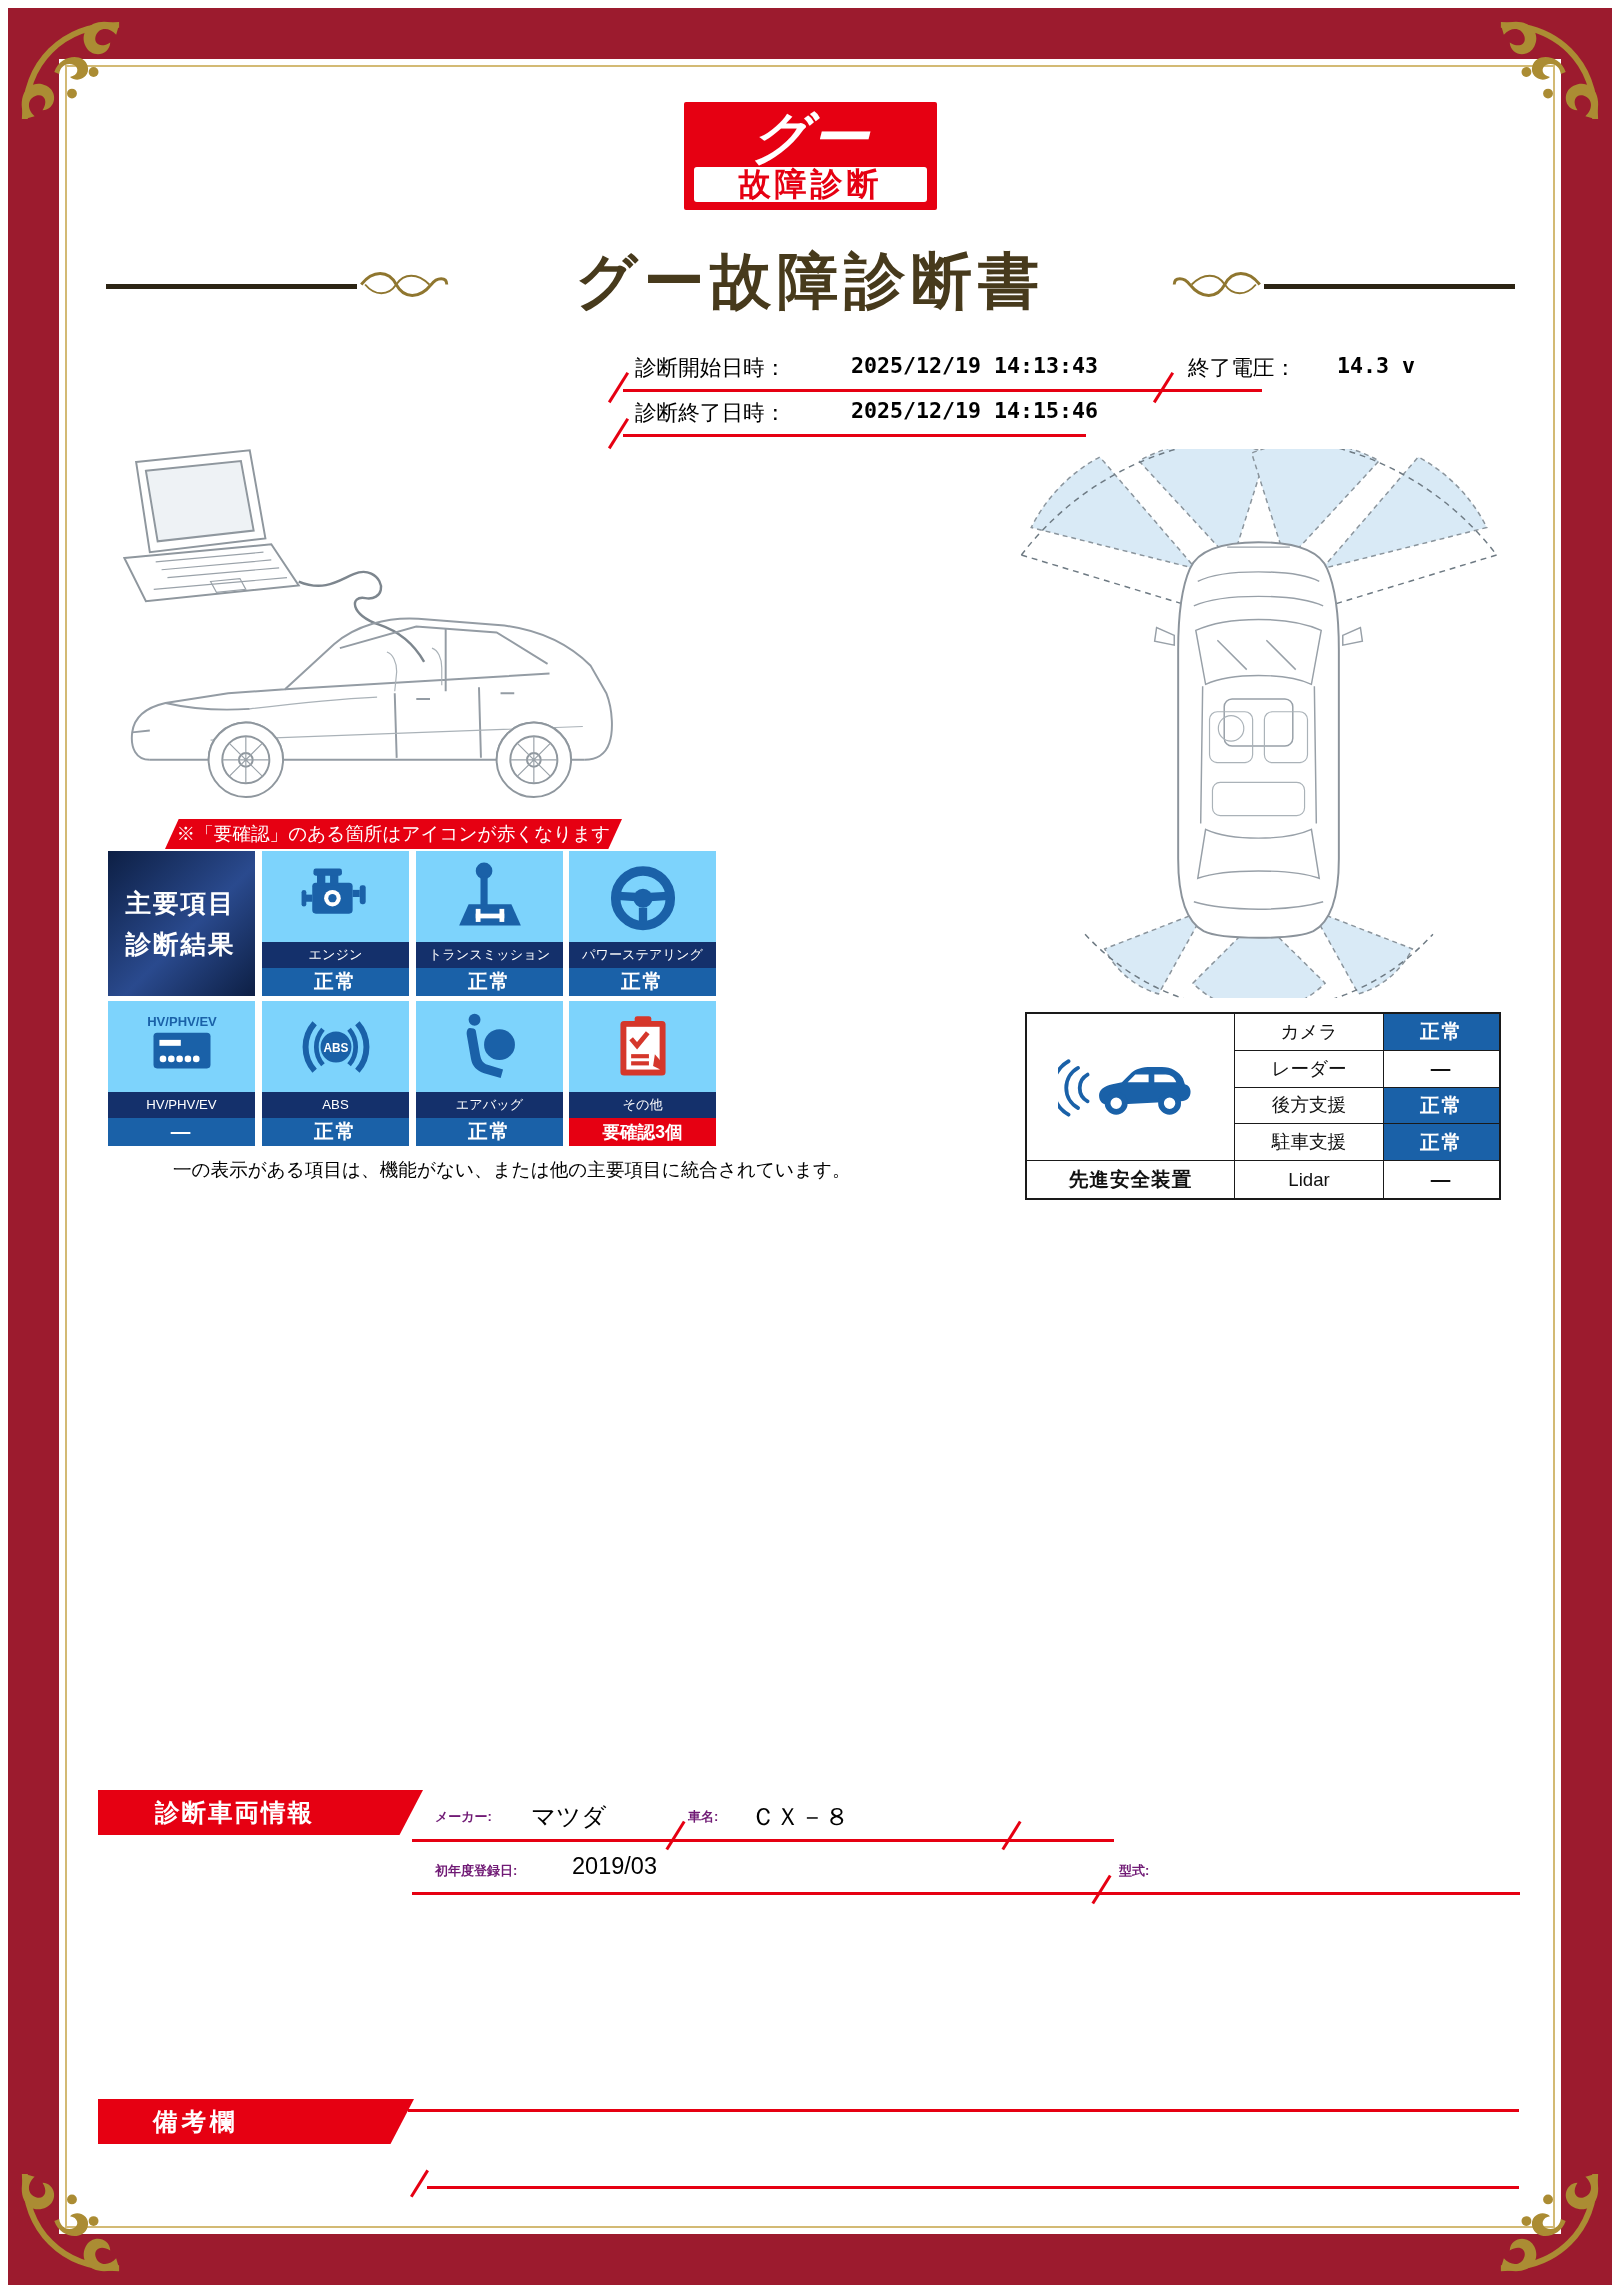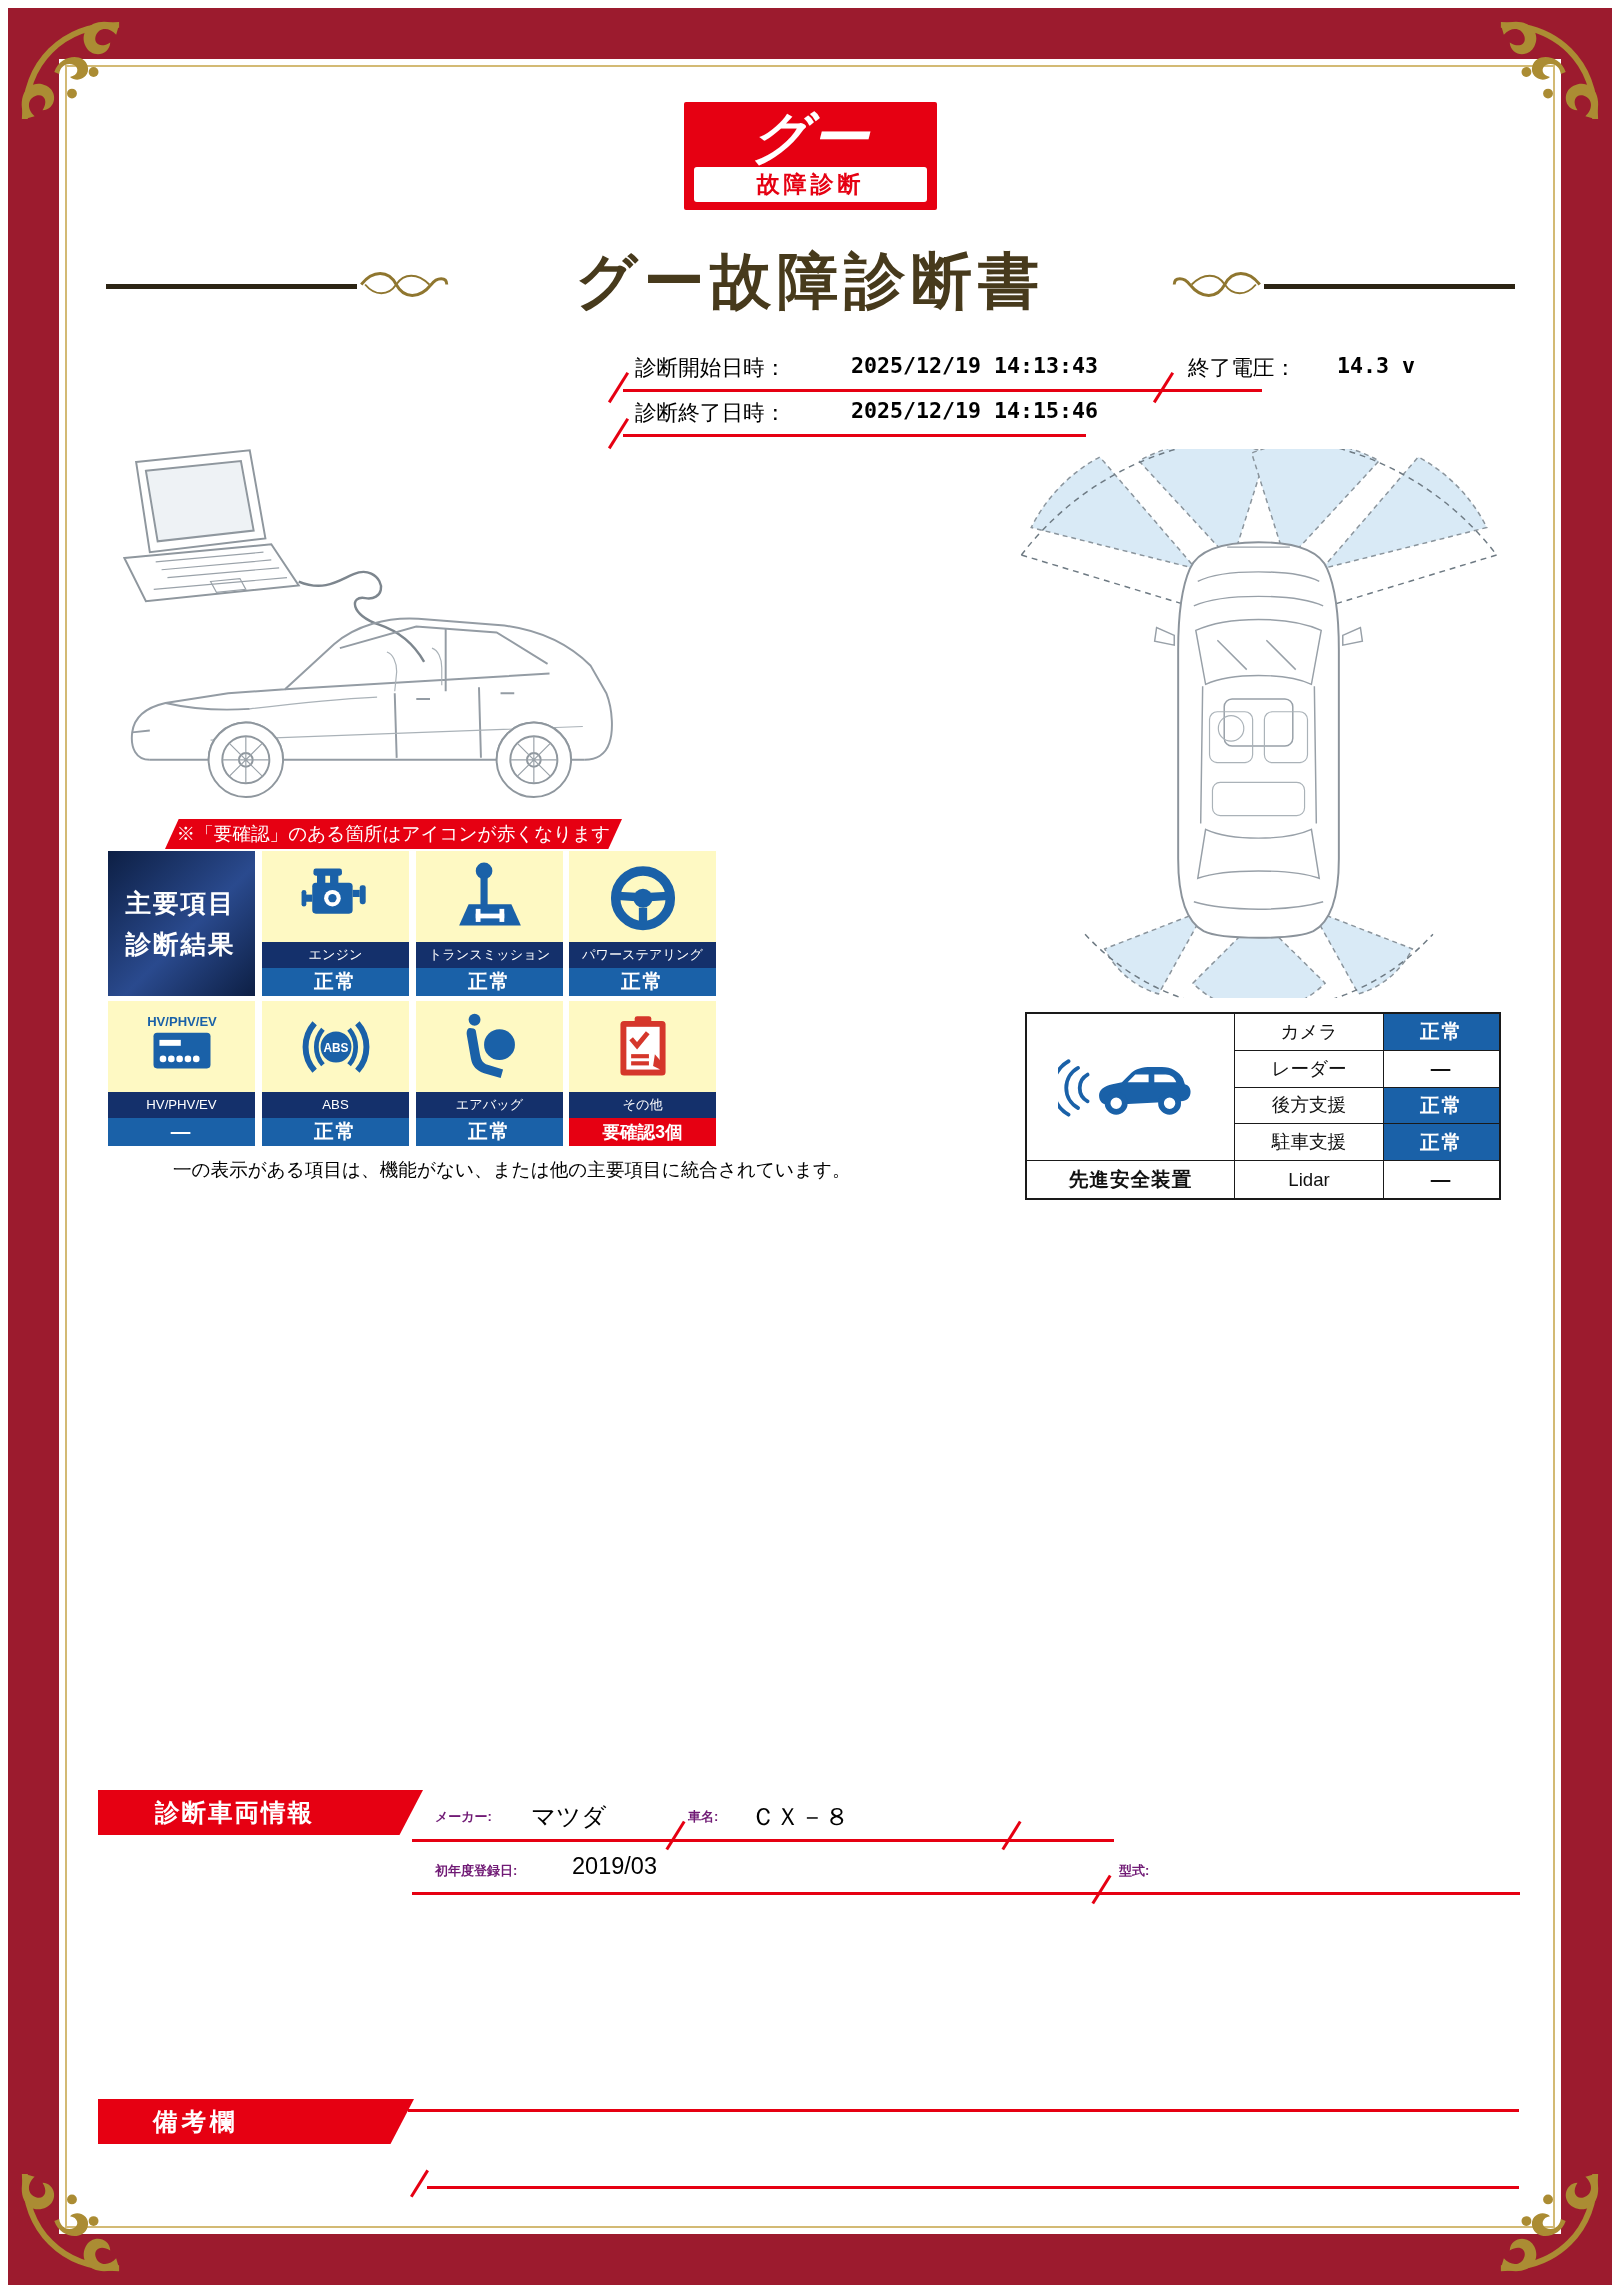--- a/index.html
+++ b/index.html
@@ -16,21 +16,21 @@
   .corner{position:absolute;width:110px;height:110px;z-index:6;pointer-events:none}
   .corner.tl{left:14.7px;top:14.7px}
   .corner.tr{right:14.7px;top:14.7px;transform:scaleX(-1)}
   .corner.bl{left:14.7px;bottom:14.7px;transform:scaleY(-1)}
   .corner.br{right:14.7px;bottom:14.7px;transform:scale(-1,-1)}
 
   
   .logo{position:absolute;left:684px;top:102px;width:253px;height:108px;background:var(--brand);border-radius:2px;z-index:1}
   .logo-kana{position:absolute;left:0;right:0;top:-2px;text-align:center;color:#fff;font-size:57px;font-weight:bold;font-style:italic;letter-spacing:2px}
   .logo-cap{position:absolute;left:9.8px;right:9.8px;bottom:7.8px;height:35px;background:#fff;border-radius:2.9px;
-            color:var(--brand);font-size:23px;font-weight:bold;text-align:center;line-height:35px;letter-spacing:3.9px}
+            color:var(--brand);font-size:32px;font-weight:bold;text-align:center;line-height:35px;letter-spacing:3.9px}
 
   
   .title{position:absolute;left:0;right:0;top:241px;text-align:center;font-size:61px;font-weight:bold;color:var(--title);letter-spacing:5.9px}
   .rule{position:absolute;height:4.9px;background:#2c2414;top:284px}
   .rule.l{left:106px;width:251px}
   .rule.r{left:1264px;width:251px}
   .flourish{position:absolute;top:267px;width:90px;height:35px}
   .flourish.l{left:359px}
   .flourish.r{left:1172px;transform:scaleX(-1)}
 
@@ -42,21 +42,21 @@
 
   .diag-banner{left:98px;top:344px;width:510px;height:45px;font-size:27.4px;padding-left:31px;letter-spacing:1px}
   .dlabel{position:absolute;font-size:21.6px;font-weight:normal;color:#000}
   .dval{position:absolute;font-size:21.6px;font-weight:bold;color:#000;font-family:"DejaVu Sans Mono","Liberation Mono",monospace}
 
   .note-banner{position:absolute;left:165px;top:819px;width:457px;height:30px;background:var(--brand);color:#fff;
                font-size:18.6px;display:flex;align-items:center;justify-content:center;
                clip-path:polygon(13.7px 0,100% 0,calc(100% - 13.7px) 100%,0 100%)}
 
   
-  .tile{position:absolute;width:147px;height:145px;display:flex;flex-direction:column;background:#fef9c3}
+  .tile{position:absolute;width:147px;height:145px;display:flex;flex-direction:column;background:#7dd3fc}
   .tile-icon{height:91px;display:flex;align-items:center;justify-content:center;color:var(--blue)}
   .tile-icon.red{color:var(--warn)}
   .tile-label{height:25.5px;background:var(--navy);color:#fff;font-size:13.2px;display:flex;align-items:center;justify-content:center;white-space:nowrap}
   .tile-status{height:28px;display:flex;align-items:center;justify-content:center;font-weight:bold;font-size:19.6px;color:#fff;background:var(--blue);letter-spacing:2px}
   .tile-status.warn{background:var(--brand);font-size:17.6px;letter-spacing:0}
   .tile-header{position:absolute;width:147px;height:145px;color:#fff;font-weight:bold;font-size:25.5px;
                background:linear-gradient(135deg,#0d1f44 0%,#2a4a8e 55%,#0d1f44 100%);
                display:flex;flex-direction:column;justify-content:center;padding-left:17.6px;letter-spacing:2px;line-height:1.6}
 
   .footnote{position:absolute;left:173px;top:1157px;font-size:18.6px;color:#000}

